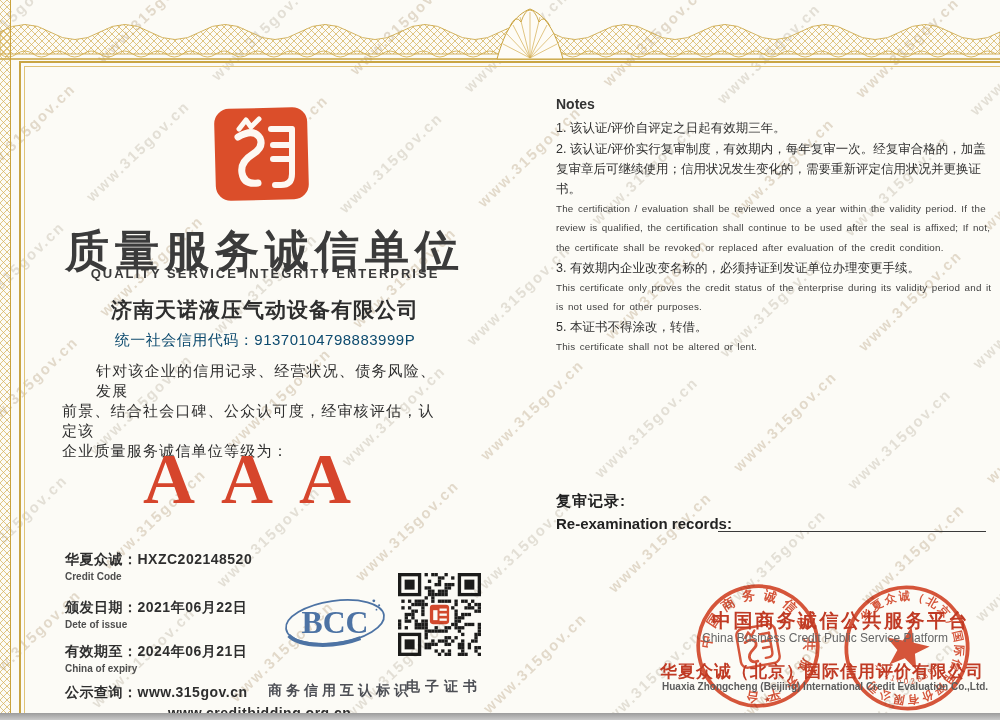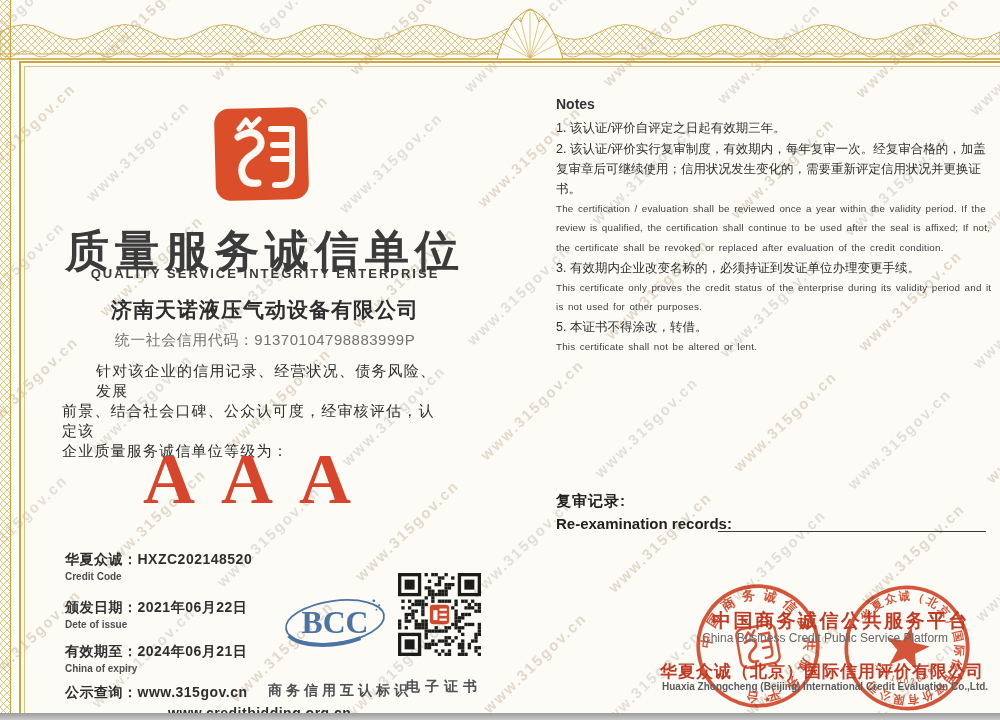--- a/index.html
+++ b/index.html
@@ -47,21 +47,21 @@
   .title-en {
     left:60px; top:266px; width:410px; text-align:center;
     font-size:13px; font-weight:bold; letter-spacing:2px; color:#3b3b3b;
   }
   .company {
     left:60px; top:296px; width:410px; text-align:center;
     font-size:21px; font-weight:bold; letter-spacing:1px; color:#2e2e2e;
   }
   .uscc {
     left:60px; top:331px; width:410px; text-align:center;
-    font-size:15px; color:#737373; letter-spacing:0.5px;
+    font-size:15px; color:#0c4a6e; letter-spacing:0.5px;
   }
   .statement { left:62px; top:361px; width:388px; font-size:15px; line-height:20px; letter-spacing:1.2px; color:#2f2f2f; }
   .statement .s-line1 { padding-left:34px; }
   .grade {
     left:120px; top:438px; width:280px; text-align:center;
     font-family:"Liberation Serif", serif; font-weight:bold;
     font-size:72px; letter-spacing:26px; color:#d6452c;
   }
   .field-label { font-size:14px; font-weight:bold; color:#2e2e2e; letter-spacing:0.5px; }
   .field-sub { font-size:10px; font-weight:bold; color:#4e4e4e; }

